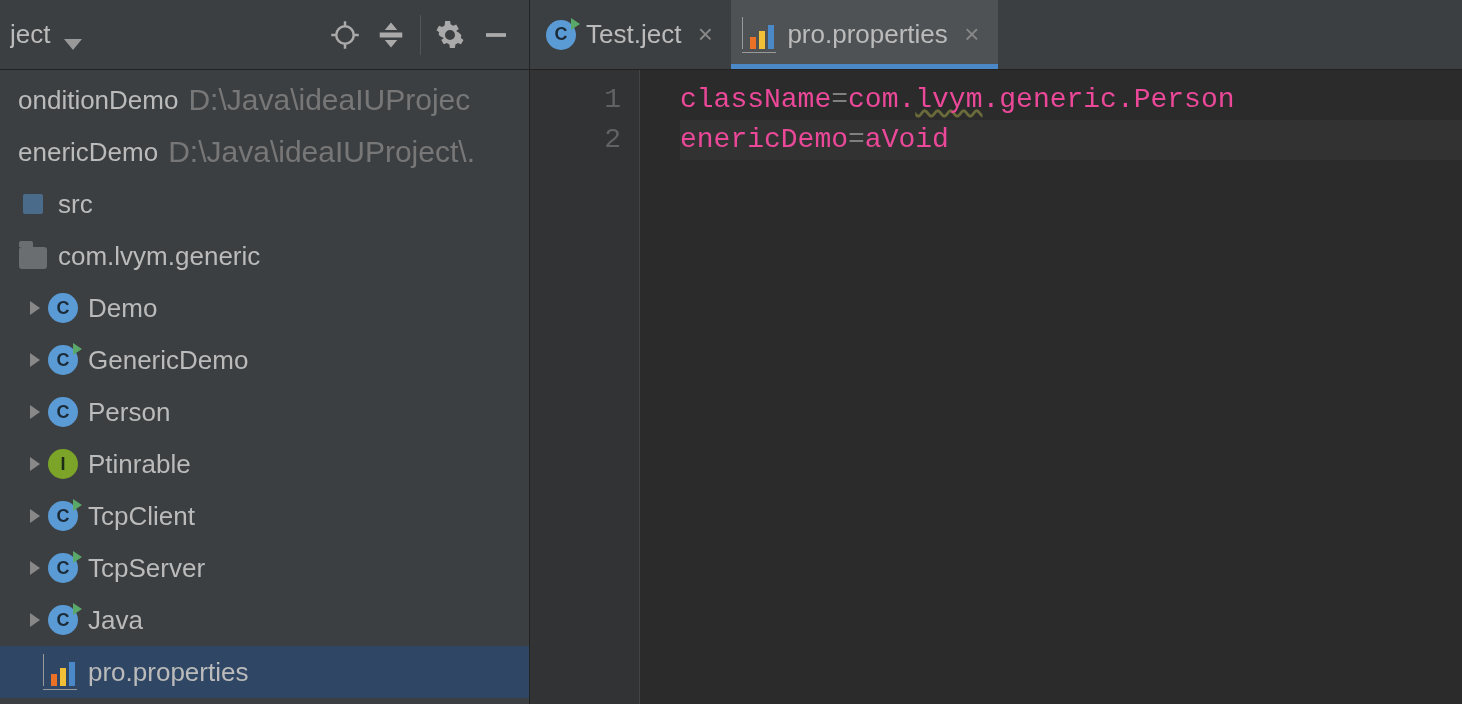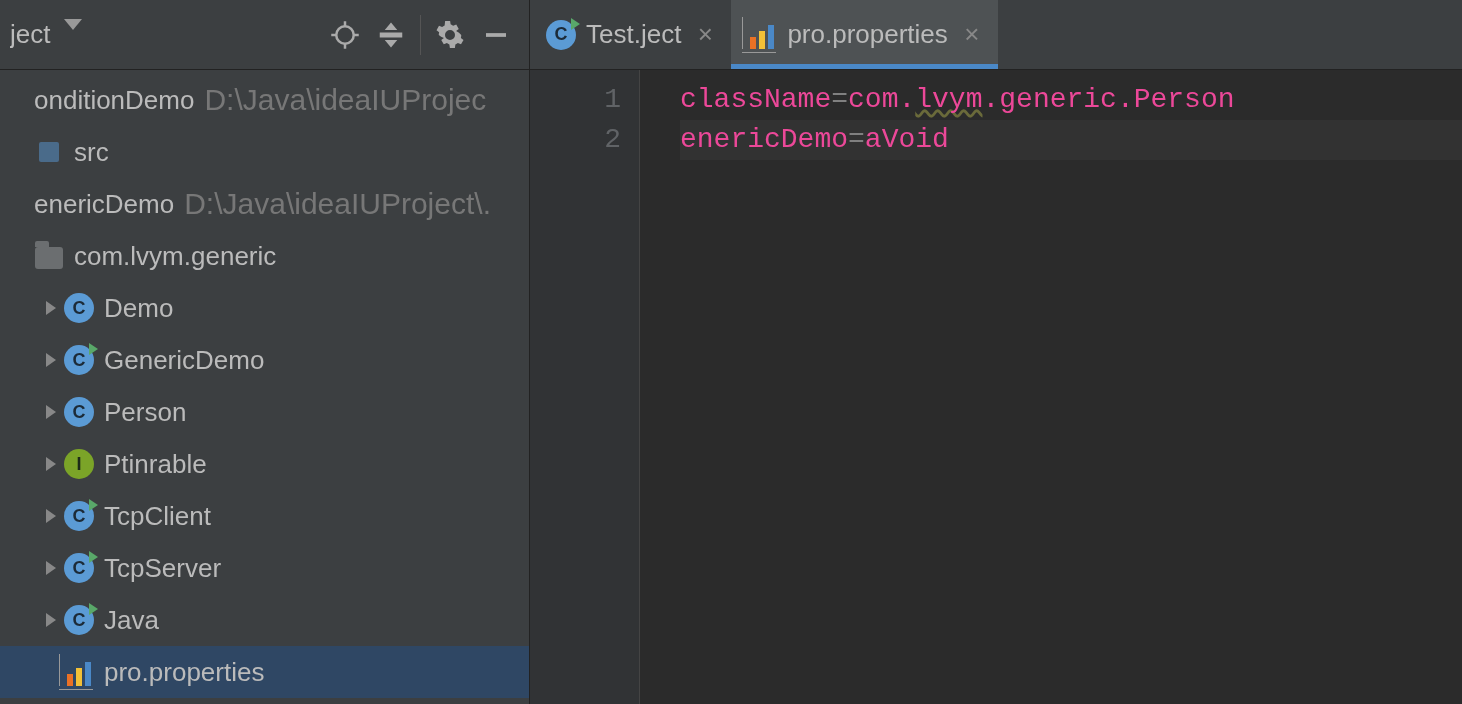--- a/index.html
+++ b/index.html
@@ -6,21 +6,21 @@
   html, body { width: 1462px; height: 704px; overflow: hidden; font-family: "Segoe UI", Arial, sans-serif; }
   body { background: #2b2b2b; display: flex; flex-direction: column; }
 
   .top-row { display: flex; height: 70px; }
 
   .proj-header {
     width: 530px; background: #3c3f41; display: flex; align-items: center;
     padding: 0 10px; color: #bbbbbb; font-size: 26px; border-bottom: 1px solid #222;
     border-right: 1px solid #222;
   }
-  .proj-header .title-wrap { display: flex; align-items: flex-start; flex: 1; overflow: hidden; }
+  .proj-header .title-wrap { display: flex; align-items: flex-end; flex: 1; overflow: hidden; }
   .proj-header .title-wrap span { margin-right: 8px; }
   .proj-header .arrow-down {
     width: 0; height: 0; border-left: 9px solid transparent; border-right: 9px solid transparent;
     border-top: 11px solid #999; margin-left: 6px;
   }
   .proj-header .actions { display: flex; align-items: center; }
   .proj-header .icon-btn {
     width: 42px; height: 42px; display: flex; align-items: center; justify-content: center;
     margin: 0 2px; cursor: pointer; color: #aaa;
   }
@@ -47,21 +47,21 @@
   }
 
   .body-row { display: flex; flex: 1; min-height: 0; }
 
   .project-tree {
     width: 530px; background: #3c3f41; color: #bbb; font-size: 26px;
     overflow: hidden; border-right: 1px solid #222; padding-top: 4px;
   }
   .tree-row {
     display: flex; align-items: center; height: 52px; white-space: nowrap;
-    padding-left: 16px; cursor: pointer; overflow: hidden;
+    padding-left: 0; cursor: pointer; overflow: hidden;
   }
   .tree-row.selected { background: #2f4764; }
   .tree-row .indent { display: inline-block; }
   .tree-row .caret {
     width: 0; height: 0; border-top: 7px solid transparent; border-bottom: 7px solid transparent;
     border-left: 10px solid #888; margin-right: 8px; flex-shrink: 0;
   }
   .tree-row .caret.none { visibility: hidden; }
   .tree-row .node-icon { width: 30px; height: 30px; margin-right: 10px; flex-shrink: 0; display: flex; align-items: center; justify-content: center; }
   .tree-row .node-label { color: #bbb; }
@@ -191,30 +191,30 @@
   <div class="project-tree" id="project-tree">
       <div class="tree-row">
         <span class="indent"></span>
         <span class="caret none"></span>
         <span class="node-label">onditionDemo</span>
         <span class="node-path">D:\Java\ideaIUProjec</span>
       </div>
       <div class="tree-row">
         <span class="indent"></span>
         <span class="caret none"></span>
-        <span class="node-icon">
-          <div class="icon-src"></div>
-        </span>
-        <span class="node-label">src</span>
-      </div>
-      <div class="tree-row">
-        <span class="indent"></span>
-        <span class="caret none"></span>
         <span class="node-label">enericDemo</span>
         <span class="node-path">D:\Java\ideaIUProject\.</span>
+      </div>
+      <div class="tree-row">
+        <span class="indent"></span>
+        <span class="caret none"></span>
+        <span class="node-icon">
+          <div class="icon-src"></div>
+        </span>
+        <span class="node-label">src</span>
       </div>
       <div class="tree-row">
         <span class="indent"></span>
         <span class="caret none"></span>
         <span class="node-icon">
           <div class="icon-folder"></div>
         </span>
         <span class="node-label">com.lvym.generic</span>
       </div>
       <div class="tree-row">

